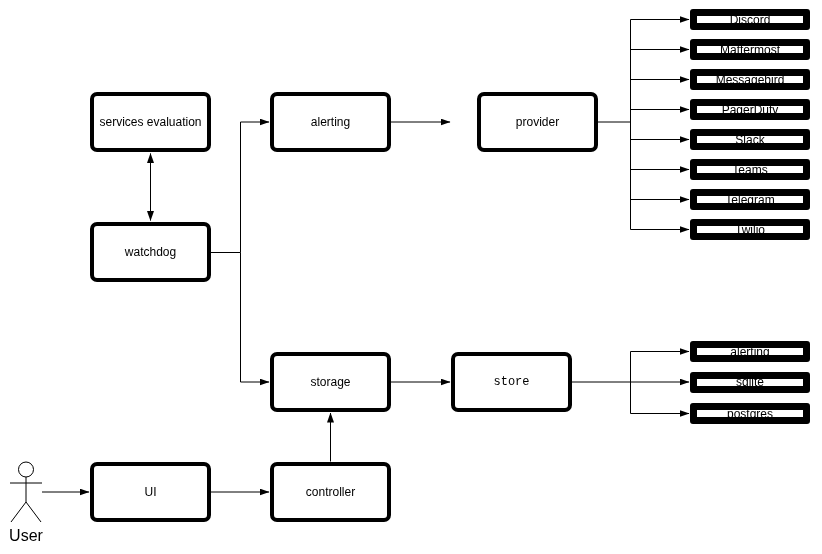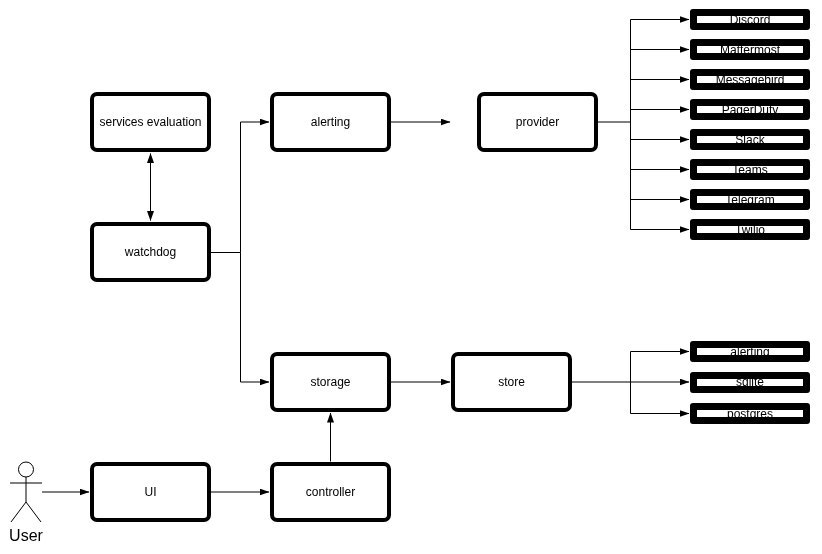--- a/index.html
+++ b/index.html
@@ -124,21 +124,21 @@
   <div class="node" style="left:90px; top:92px;">services evaluation</div>
 
   <div class="node" style="left:90px; top:222px;">watchdog</div>
 
   <div class="node" style="left:270px; top:92px;">alerting</div>
 
   <div class="node" style="left:477px; top:92px;">provider</div>
 
   <div class="node" style="left:270px; top:352px;">storage</div>
 
-  <div class="node" style="left:451px; top:352px;">store</div>
+  <div class="node" style="left:451px; top:352px;font-family:Liberation Mono, monospace;">store</div>
 
   <div class="node" style="left:90px; top:462px;">UI</div>
 
   <div class="node" style="left:270px; top:462px;">controller</div>
 
   <div class="leaf" style="left:690px; top:9px;">Discord</div>
   <div class="leaf" style="left:690px; top:39px;">Mattermost</div>
   <div class="leaf" style="left:690px; top:69px;">Messagebird</div>
   <div class="leaf" style="left:690px; top:99px;">PagerDuty</div>
   <div class="leaf" style="left:690px; top:129px;">Slack</div>

